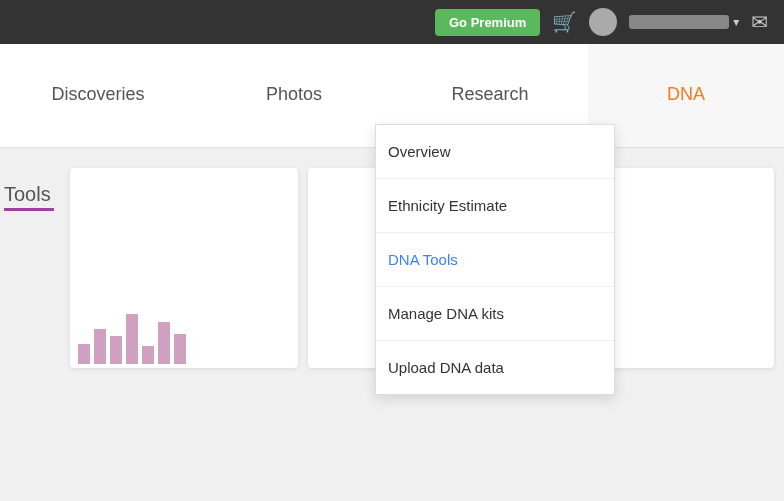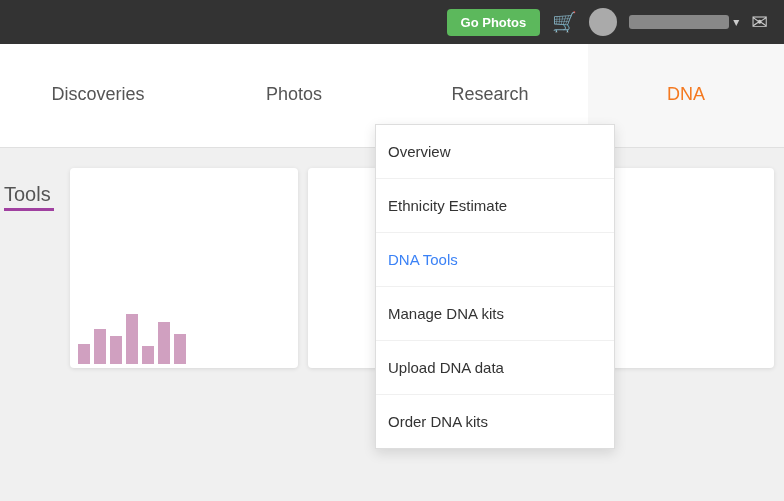--- a/index.html
+++ b/index.html
@@ -197,21 +197,21 @@
     }
     .bar {
       background: #d0a0c0;
       width: 12px;
     }
   </style>
 </head>
 <body>
 
 <div class="top-bar">
-  <button class="go-premium-btn">Go Photos</button>
+  <button class="go-premium-btn">Go Premium</button>
   <span class="top-bar-icon">🛒</span>
   <span class="avatar-circle"></span>
   <div class="username-area">
     <span class="username-bar"></span>
     <span class="chevron-down">▾</span>
   </div>
   <span class="top-bar-icon">✉</span>
 </div>
 
 <div class="nav-bar">
@@ -236,23 +236,20 @@
       <span>Ethnicity Estimate</span>
     </div>
     <div class="dropdown-item highlighted">
       <span>DNA Tools</span>
     </div>
     <div class="dropdown-item">
       <span>Manage DNA kits</span>
     </div>
     <div class="dropdown-item">
       <span>Upload DNA data</span>
-    </div>
-    <div class="dropdown-item">
-      <span>Order DNA kits</span>
     </div>
   </div>
 </div>
 
 <div class="content-area">
 
   <div class="left-tools">
     <div class="tools-label">Tools</div>
     <div class="tools-underline"></div>
   </div>

